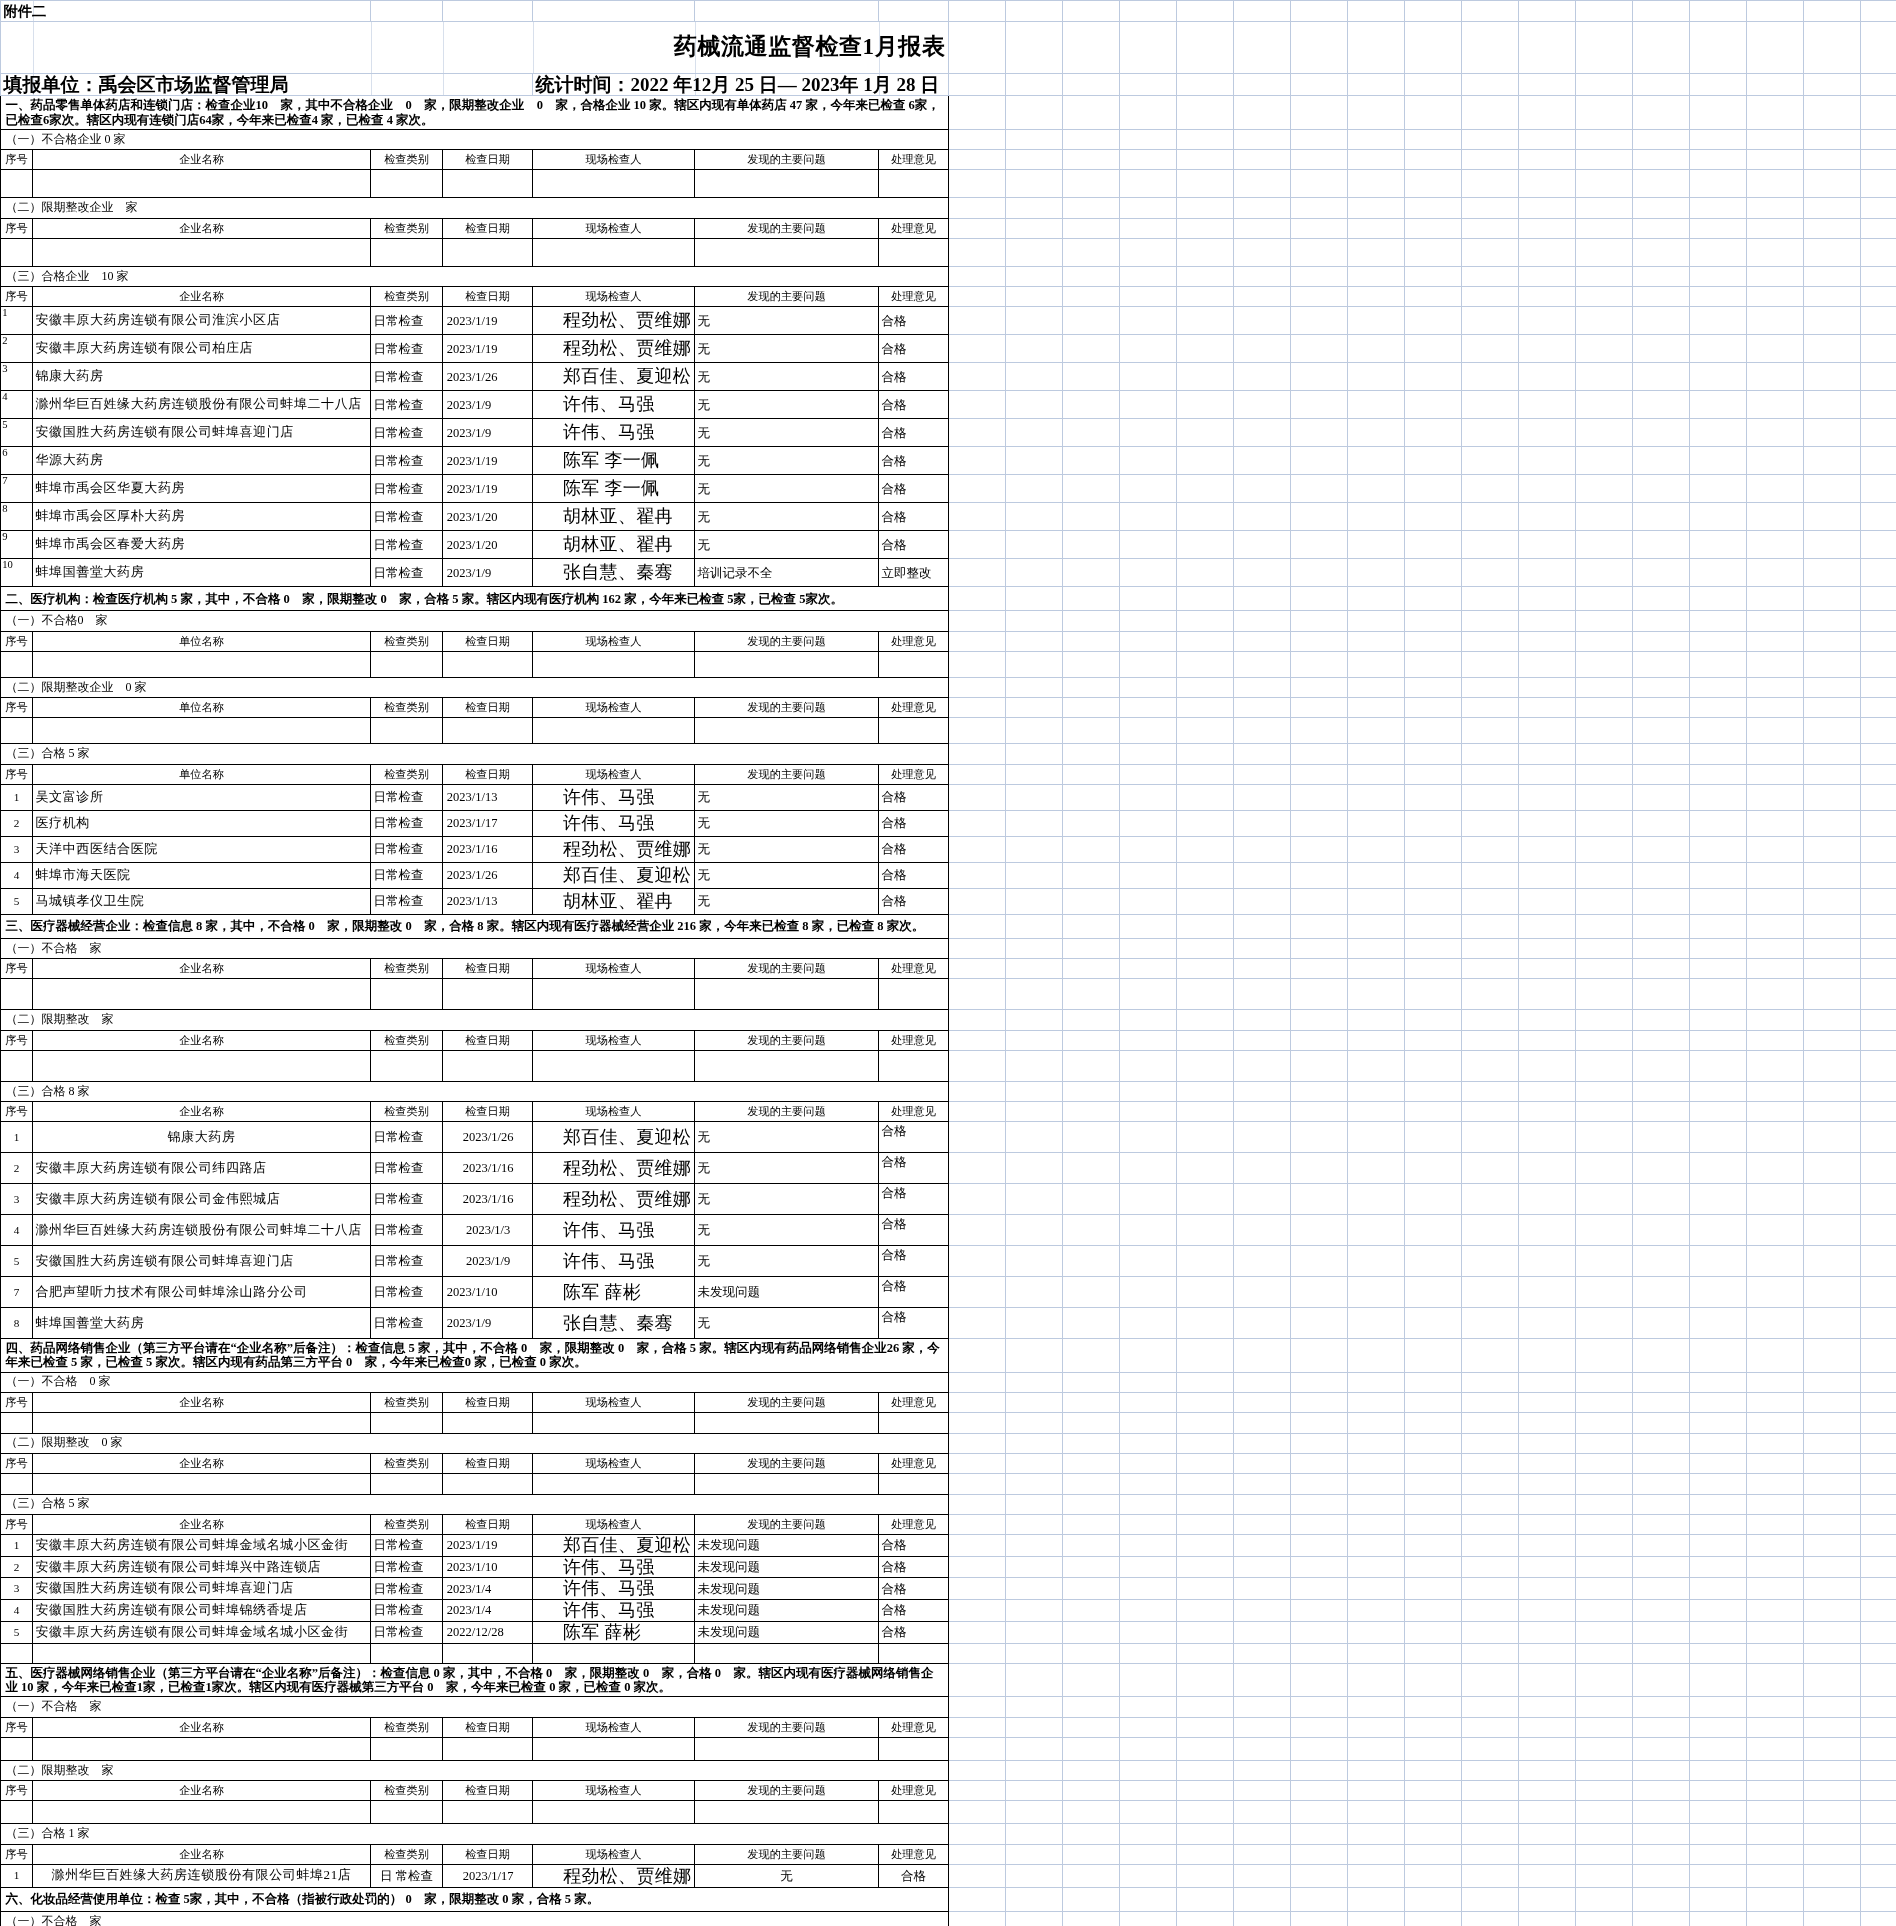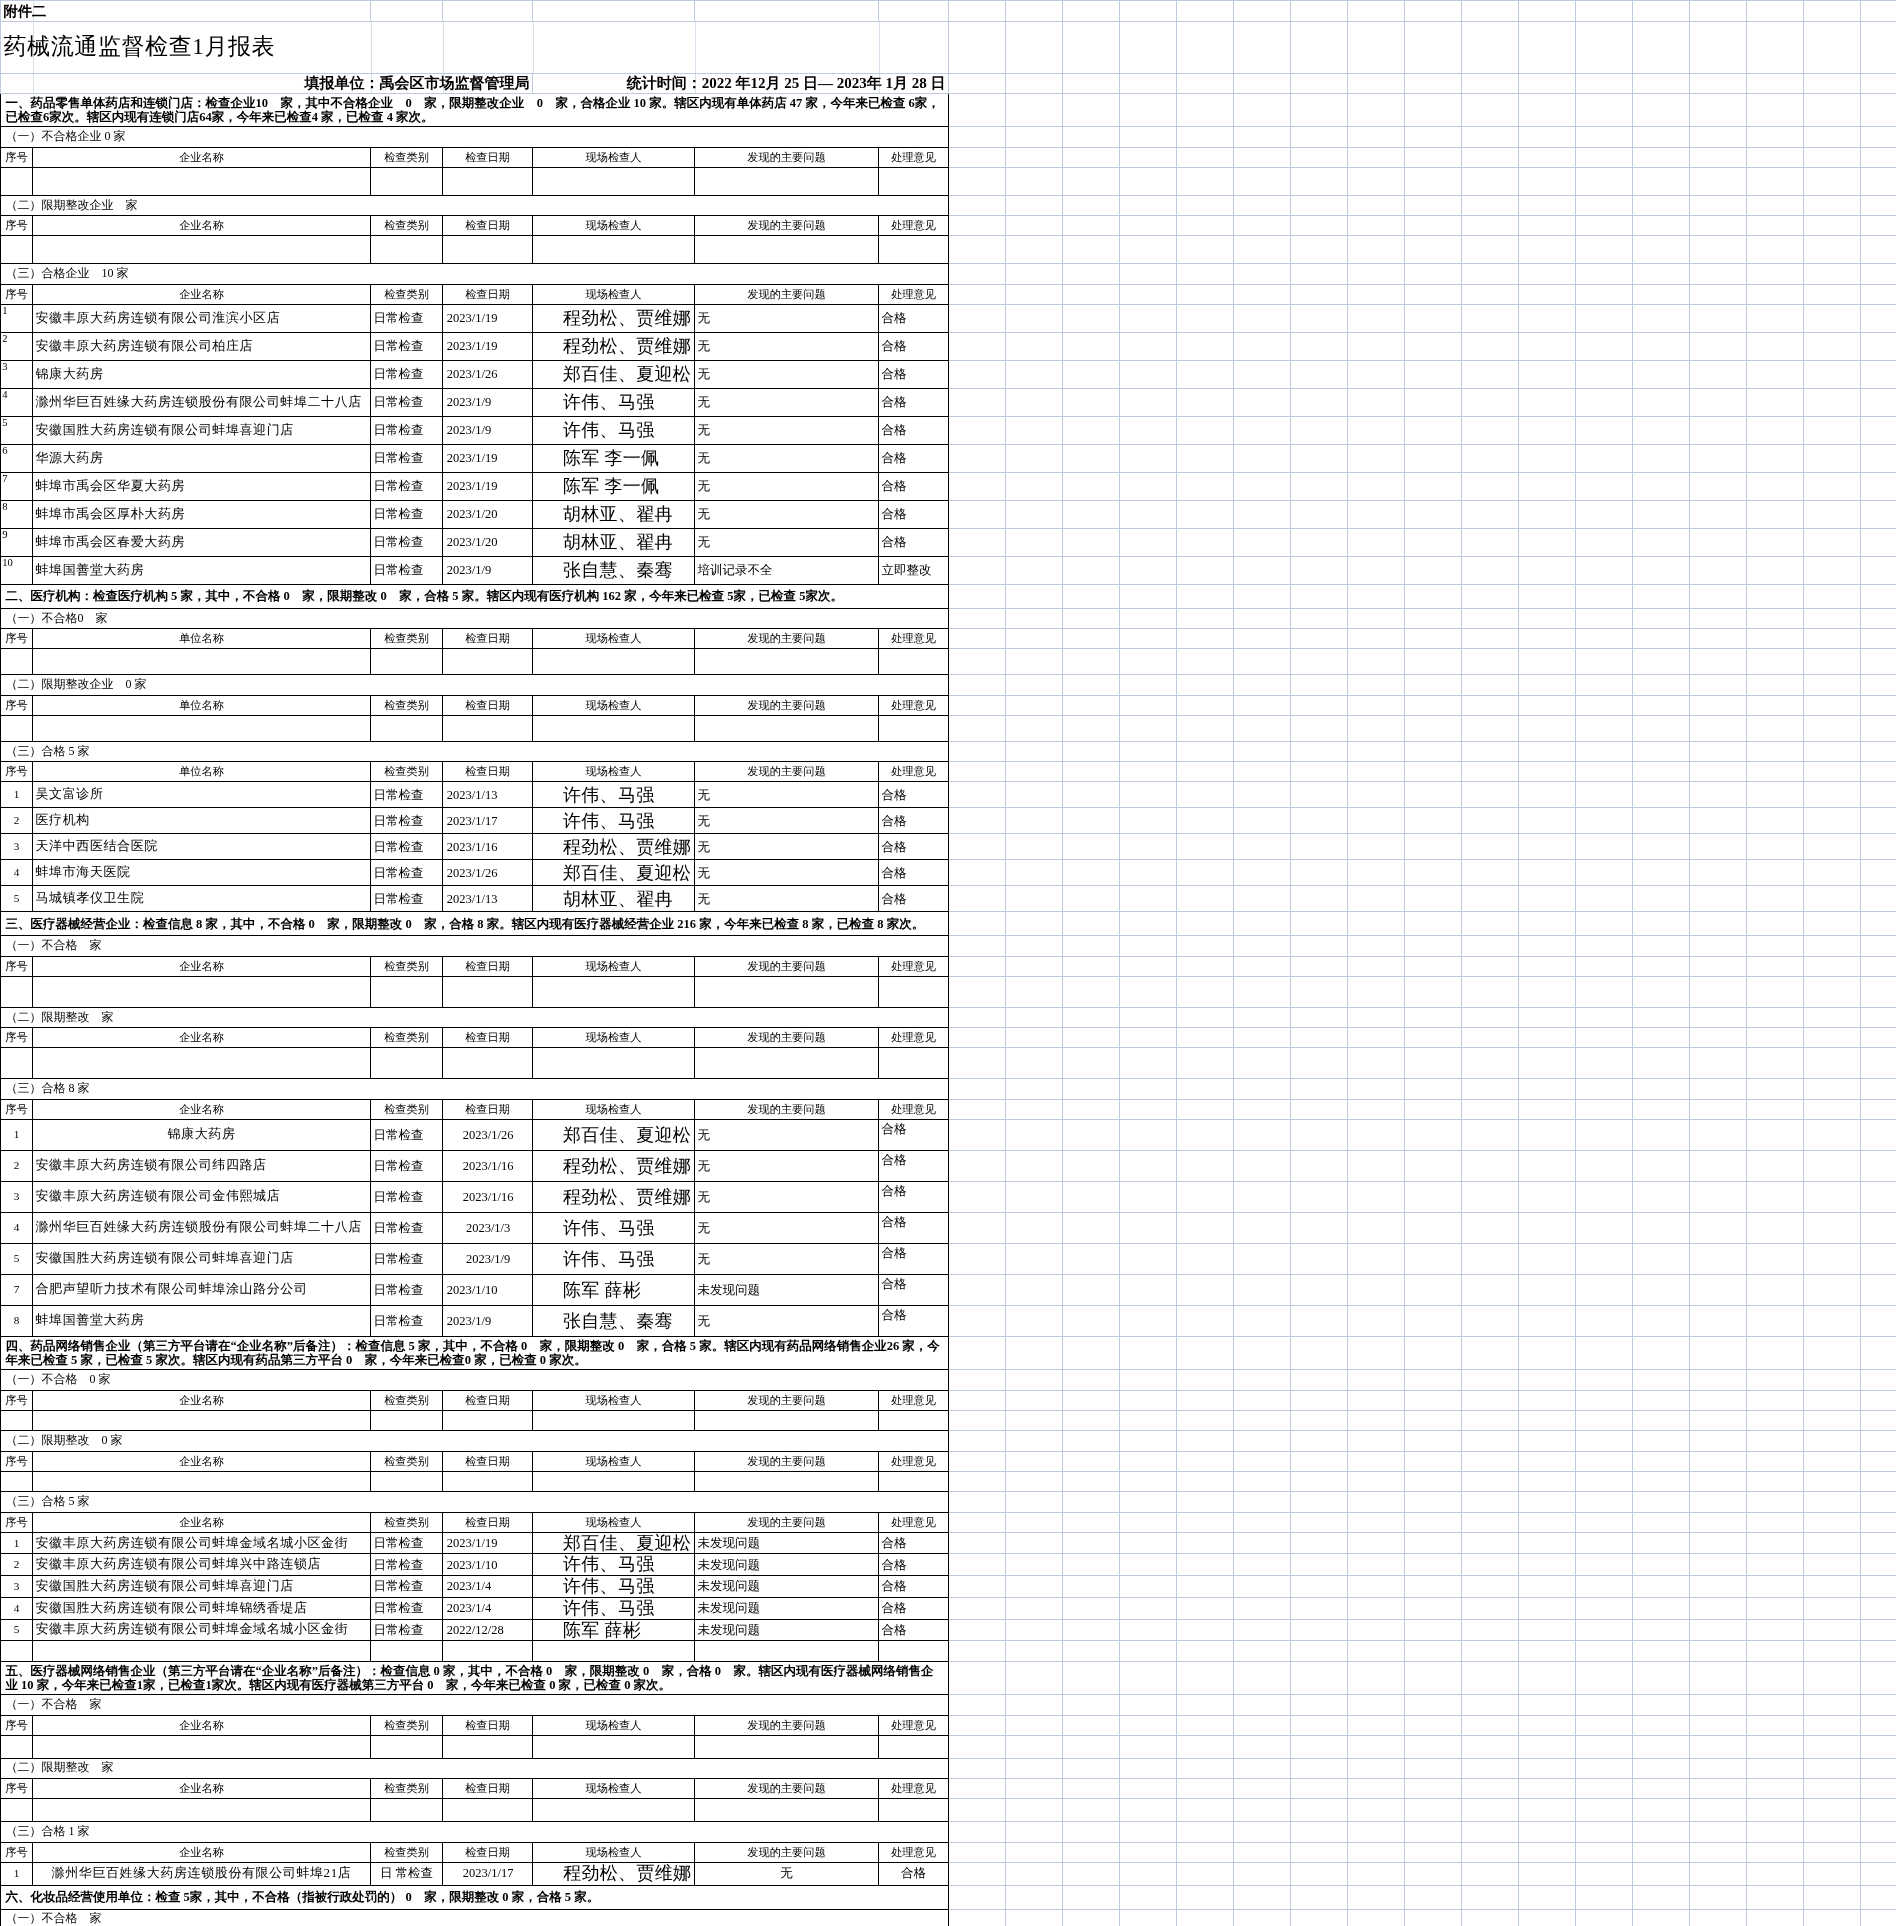--- a/index.html
+++ b/index.html
@@ -9,34 +9,34 @@
   
   td.g{border:0.6px solid #bdcadf;padding:0;}
   td.pl{border:0.6px solid #bdcadf;}
   
   td.b{border:1.2px solid #000;}
   
   .r-att{height:20.5px;}
   .att-cell{font-weight:bold;font-size:14.3px;white-space:nowrap;
     background:linear-gradient(#bdcadf,#bdcadf) 32px 0/0.6px 100% no-repeat;}
   .r-title{height:52px;}
-  .title-cell{font-weight:normal;font-size:23px;text-align:left;letter-spacing:0.6px;
+  .title-cell{font-weight:bold;font-size:23px;text-align:right;letter-spacing:0.6px;
     background:
       linear-gradient(#bdcadf,#bdcadf) 32px 0/0.6px 100% no-repeat,
       linear-gradient(#bdcadf,#bdcadf) 370px 0/0.6px 100% no-repeat,
       linear-gradient(#bdcadf,#bdcadf) 442px 0/0.6px 100% no-repeat,
       linear-gradient(#bdcadf,#bdcadf) 532px 0/0.6px 100% no-repeat,
       linear-gradient(#bdcadf,#bdcadf) 694px 0/0.6px 100% no-repeat,
       linear-gradient(#bdcadf,#bdcadf) 878px 0/0.6px 100% no-repeat;}
   .r-meta{height:20.5px;}
-  .meta-cell{font-weight:bold;font-size:15px;white-space:nowrap;
+  .meta-cell{font-weight:bold;font-size:19px;white-space:nowrap;
     background:
       linear-gradient(#bdcadf,#bdcadf) 32px 0/0.6px 100% no-repeat,
       linear-gradient(#bdcadf,#bdcadf) 370px 0/0.6px 100% no-repeat,
-      linear-gradient(#bdcadf,#bdcadf) 442px 0/0.6px 100% no-repeat; text-align: right;}
+      linear-gradient(#bdcadf,#bdcadf) 442px 0/0.6px 100% no-repeat;}
   .meta2{background:
       linear-gradient(#bdcadf,#bdcadf) 162px 0/0.6px 100% no-repeat,
       linear-gradient(#bdcadf,#bdcadf) 346px 0/0.6px 100% no-repeat;}
   
   .intro{font-weight:bold;font-size:12.5px;line-height:14.3px;padding:1.2px 4.4px;text-align:left;}
   .sub{font-size:12px;padding-left:4.4px;}
   .th{font-size:11.2px;text-align:center;padding:0 1.2px;}
   .r-sub{height:20.5px;}
   .r-head{height:20px;}
   .r-intro{height:24px;}

